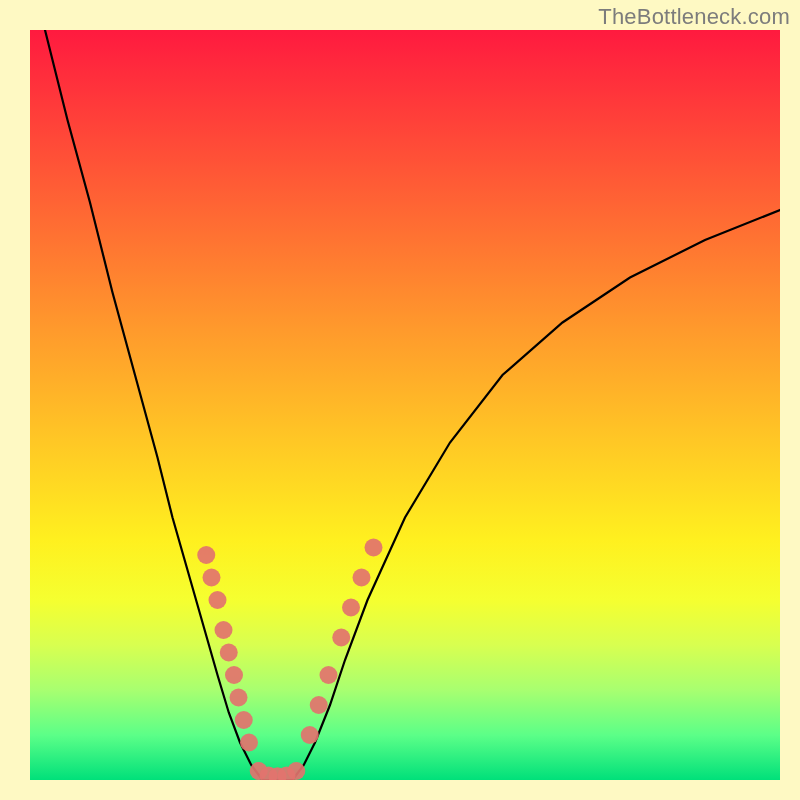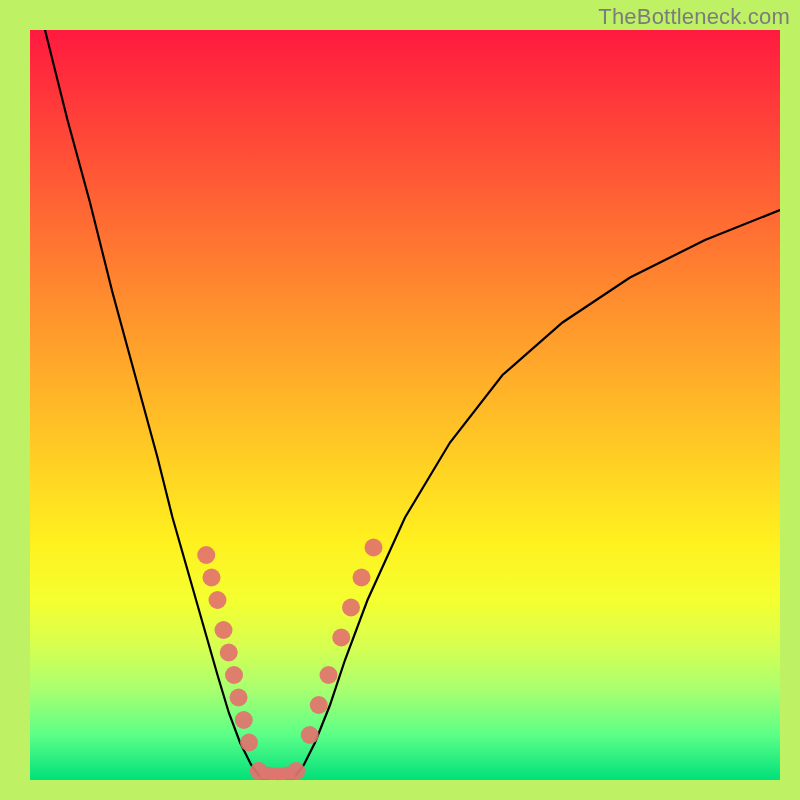--- a/index.html
+++ b/index.html
@@ -10,21 +10,21 @@
     overflow: hidden;
     background: #000;
     font-family: Arial, Helvetica, sans-serif;
   }
   .frame {
     position: absolute;
     left: 0;
     top: 0;
     width: 800px;
     height: 800px;
-    background: #bef264;
+    background: #fef9c3;
   }
   .plot-area {
     position: absolute;
     left: 30px;
     top: 30px;
     width: 750px;
     height: 750px;
     background: linear-gradient(to bottom,
       #ff1a3f 0%,
       #ff3a3a 10%,

